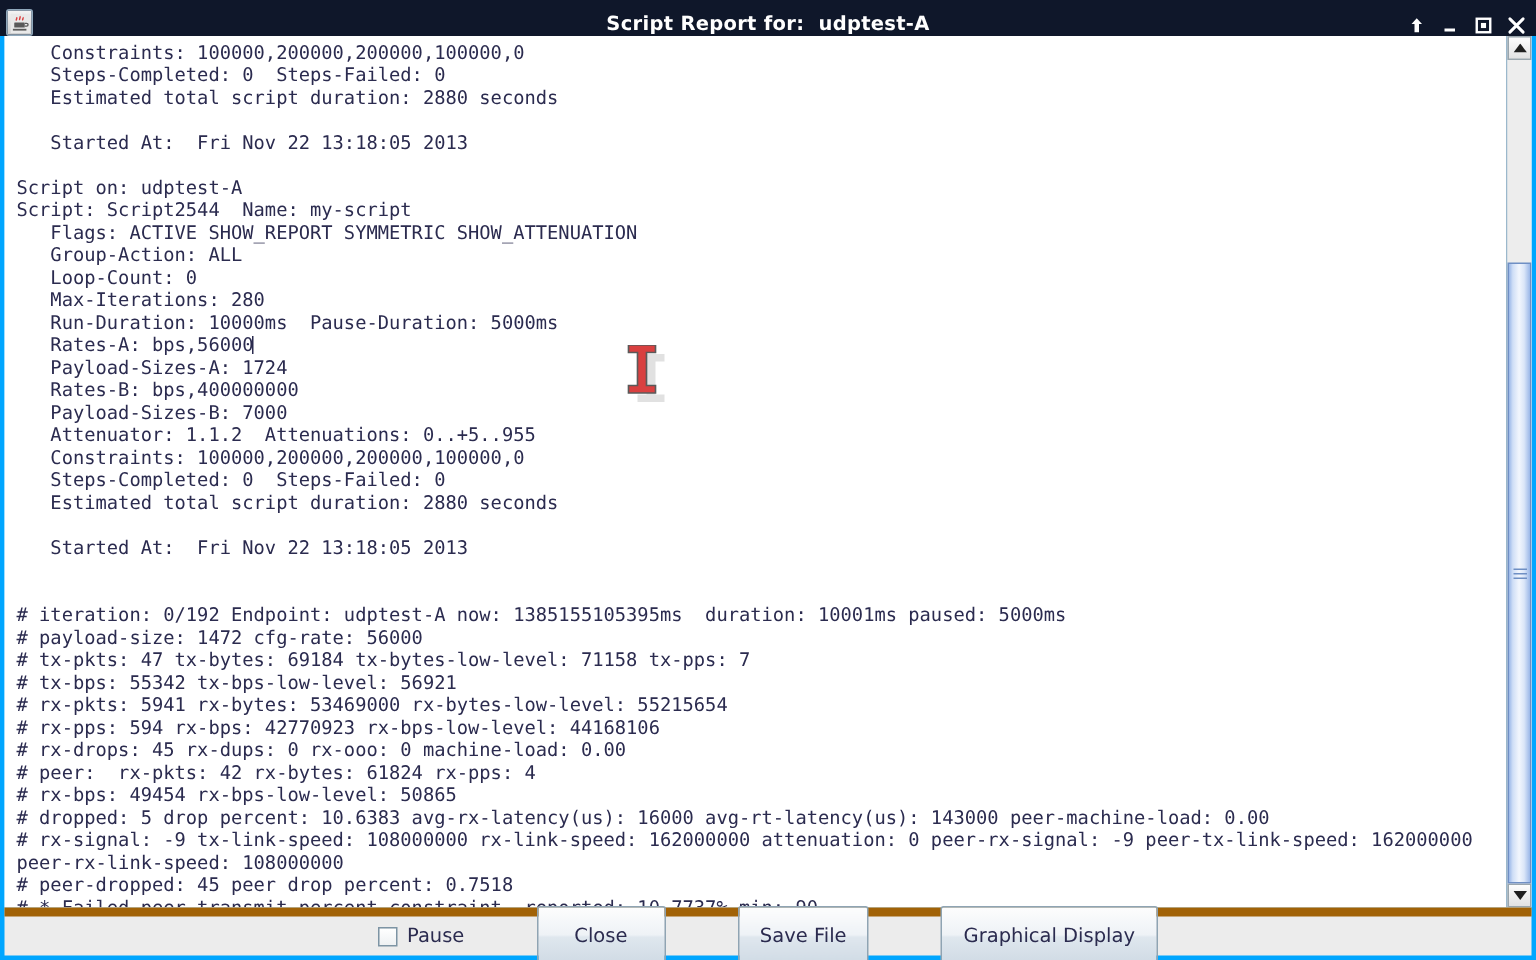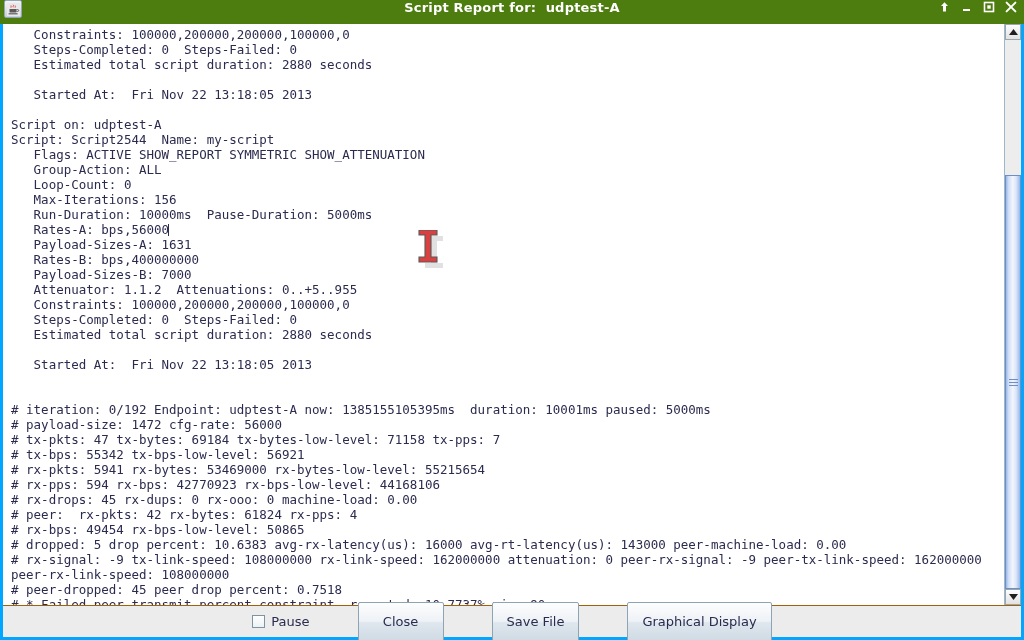--- a/index.html
+++ b/index.html
@@ -19,23 +19,23 @@
     height: 640px;
     background: #00a6ff;
     display: flex;
     flex-direction: column;
   }
 
   
   #titlebar {
     height: 24px;
     flex: 0 0 24px;
-    background: #4d7c0f;
-    display: flex;
-    align-items: flex-start;
+    background: #0f172a;
+    display: flex;
+    align-items: flex-end;
     position: relative;
     user-select: none;
   }
 
   #app-icon {
     width: 18px; height: 18px;
     margin-left: 4px;
     border-radius: 2px;
     background: linear-gradient(#f4f4f4, #cfcfcf);
     border: 1px solid #8fa8bb;
@@ -168,21 +168,21 @@
     height: 1px;
     background: #6f8fc4;
     margin: 2px 0;
   }
 
   
   #bottombar {
     flex: 0 0 32px;
     height: 32px;
     background: #ececec;
-    border-top: 1px solid #a16207;
+    border-top: 6px solid #a16207;
     margin: 0 3px 3px 3px;
     display: flex;
     align-items: center;
     justify-content: center;
     gap: 48px;
     position: relative;
   }
 
   #pause-group {
     display: flex;
@@ -268,24 +268,24 @@
 <span>   Steps-Completed: 0  Steps-Failed: 0</span>
 <span>   Estimated total script duration: 2880 seconds</span>
 <span></span>
 <span>   Started At:  Fri Nov 22 13:18:05 2013</span>
 <span></span>
 <span>Script on: udptest-A</span>
 <span>Script: Script2544  Name: my-script</span>
 <span>   Flags: ACTIVE SHOW_REPORT SYMMETRIC SHOW_ATTENUATION</span>
 <span>   Group-Action: ALL</span>
 <span>   Loop-Count: 0</span>
-<span>   Max-Iterations: 156</span>
+<span>   Max-Iterations: 280</span>
 <span>   Run-Duration: 10000ms  Pause-Duration: 5000ms</span>
 <span>   Rates-A: bps,56000</span><span class="caret"></span>
-<span>   Payload-Sizes-A: 1631</span>
+<span>   Payload-Sizes-A: 1724</span>
 <span>   Rates-B: bps,400000000</span>
 <span>   Payload-Sizes-B: 7000</span>
 <span>   Attenuator: 1.1.2  Attenuations: 0..+5..955</span>
 <span>   Constraints: 100000,200000,200000,100000,0</span>
 <span>   Steps-Completed: 0  Steps-Failed: 0</span>
 <span>   Estimated total script duration: 2880 seconds</span>
 <span></span>
 <span>   Started At:  Fri Nov 22 13:18:05 2013</span>
 <span></span>
 <span></span>

